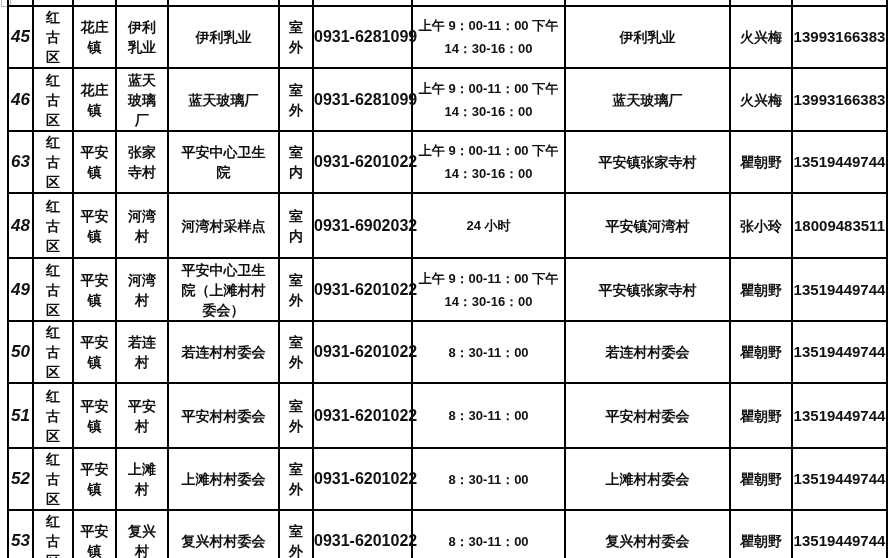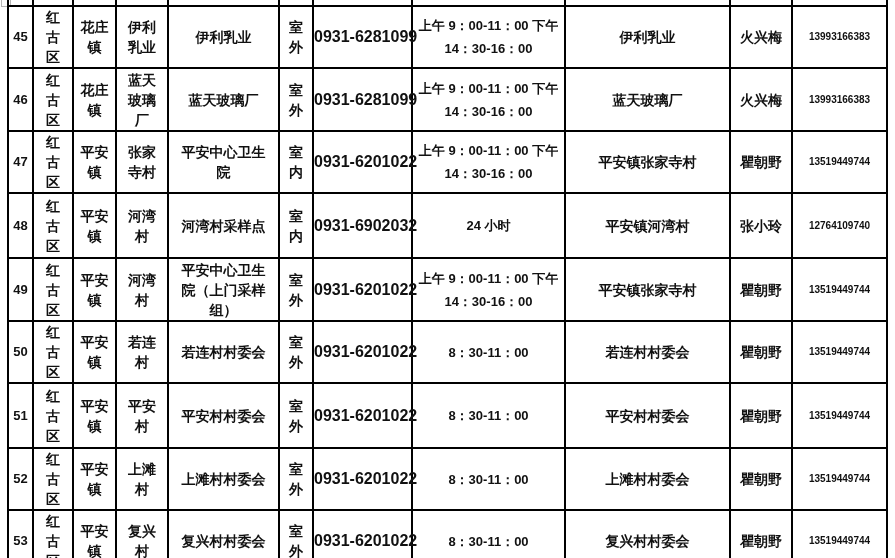--- a/index.html
+++ b/index.html
@@ -17,31 +17,31 @@
   }
   td{
     border:2px solid #000;text-align:center;vertical-align:middle;
     font-weight:700;color:#111;padding:0;word-break:break-all;
     font-size:14px;line-height:20px;
   }
   tr.cutrow td{border-top:none;height:5px;padding:0;}
   tr.r-a{height:61px;} tr.r-b{height:63px;} tr.r-c{height:62px;}
   tr.r-d{height:65px;} tr.r-e{height:63px;} tr.r-f{height:61px;}
   tr.r-g{height:65px;} tr.r-h{height:60px;} tr.r-i{height:62px;}
-  td.c-no{font-size:13px;}
+  td.c-no{font-size:17px;font-style:italic;}
   td.c-dist{padding:0 9px;margin-left:6px;}
   td.c-town{padding:0 3px;}
   td.c-vill{padding:0 6px;}
   td.c-site{padding:0 9px;}
   td.c-set{padding:0 5px;}
   td.c-tel{font-size:16px;white-space:nowrap;}
   td.c-hours{font-size:13px;white-space:pre;line-height:23px;word-break:normal;}
   td.c-addr{padding:0 4px;}
   td.c-contact{padding:0 8px;}
-  td.c-mob{font-size:10px;white-space:nowrap;margin-top:12px;}
+  td.c-mob{font-size:15px;white-space:nowrap;margin-top:12px;}
 </style>
 </head>
 <body>
 
 <div class="doc-artifact"></div>
 
 <table class="site-table">
   <colgroup>
     <col style="width:25px">
       <col style="width:40px">
@@ -94,21 +94,21 @@
     <td class="c-set">室外</td>
     <td class="c-tel">0931-6281099</td>
     <td class="c-hours">上午 9：00-11：00 下午
 14：30-16：00</td>
     <td class="c-addr">蓝天玻璃厂</td>
     <td class="c-contact">火兴梅</td>
     <td class="c-mob">13993166383</td>
   </tr>
 
   <tr class="r-c">
-    <td class="c-no">47</td>
+    <td class="c-no">63</td>
     <td class="c-dist">红古区</td>
     <td class="c-town">平安镇</td>
     <td class="c-vill">张家寺村</td>
     <td class="c-site">平安中心卫生院</td>
     <td class="c-set">室内</td>
     <td class="c-tel">0931-6201022</td>
     <td class="c-hours">上午 9：00-11：00 下午
 14：30-16：00</td>
     <td class="c-addr">平安镇张家寺村</td>
     <td class="c-contact">瞿朝野</td>
@@ -119,29 +119,29 @@
     <td class="c-no">48</td>
     <td class="c-dist">红古区</td>
     <td class="c-town">平安镇</td>
     <td class="c-vill">河湾村</td>
     <td class="c-site">河湾村采样点</td>
     <td class="c-set">室内</td>
     <td class="c-tel">0931-6902032</td>
     <td class="c-hours">24 小时</td>
     <td class="c-addr">平安镇河湾村</td>
     <td class="c-contact">张小玲</td>
-    <td class="c-mob">12764109740</td>
+    <td class="c-mob">18009483511</td>
   </tr>
 
   <tr class="r-e">
     <td class="c-no">49</td>
     <td class="c-dist">红古区</td>
     <td class="c-town">平安镇</td>
     <td class="c-vill">河湾村</td>
-    <td class="c-site">平安中心卫生院（上门采样组）</td>
+    <td class="c-site">平安中心卫生院（上滩村村委会）</td>
     <td class="c-set">室外</td>
     <td class="c-tel">0931-6201022</td>
     <td class="c-hours">上午 9：00-11：00 下午
 14：30-16：00</td>
     <td class="c-addr">平安镇张家寺村</td>
     <td class="c-contact">瞿朝野</td>
     <td class="c-mob">13519449744</td>
   </tr>
 
   <tr class="r-f">

